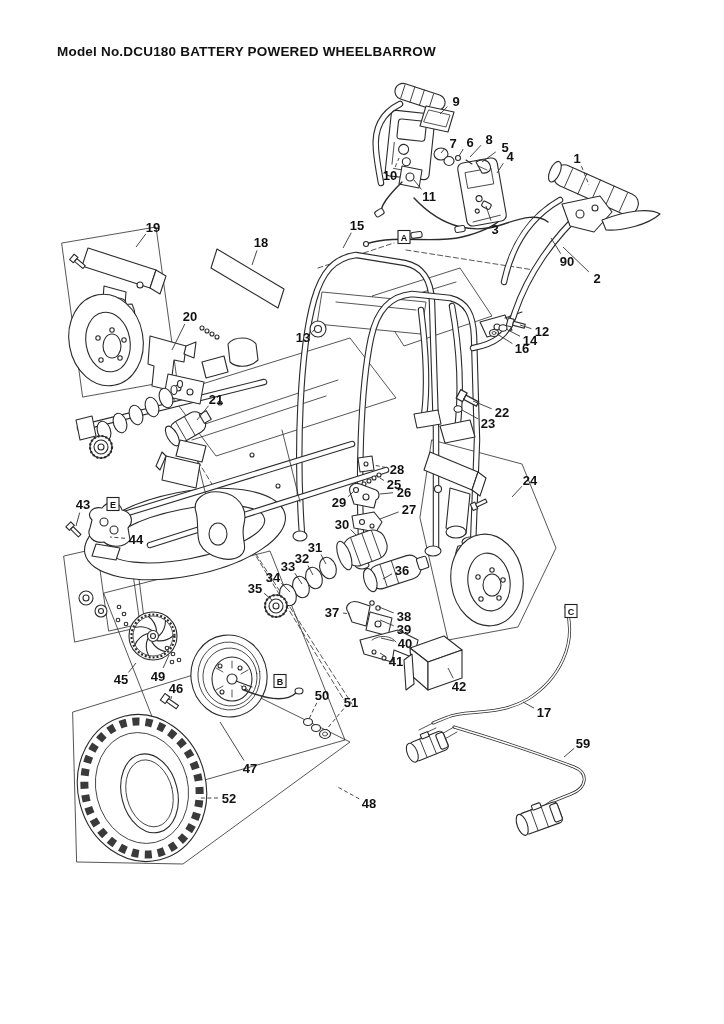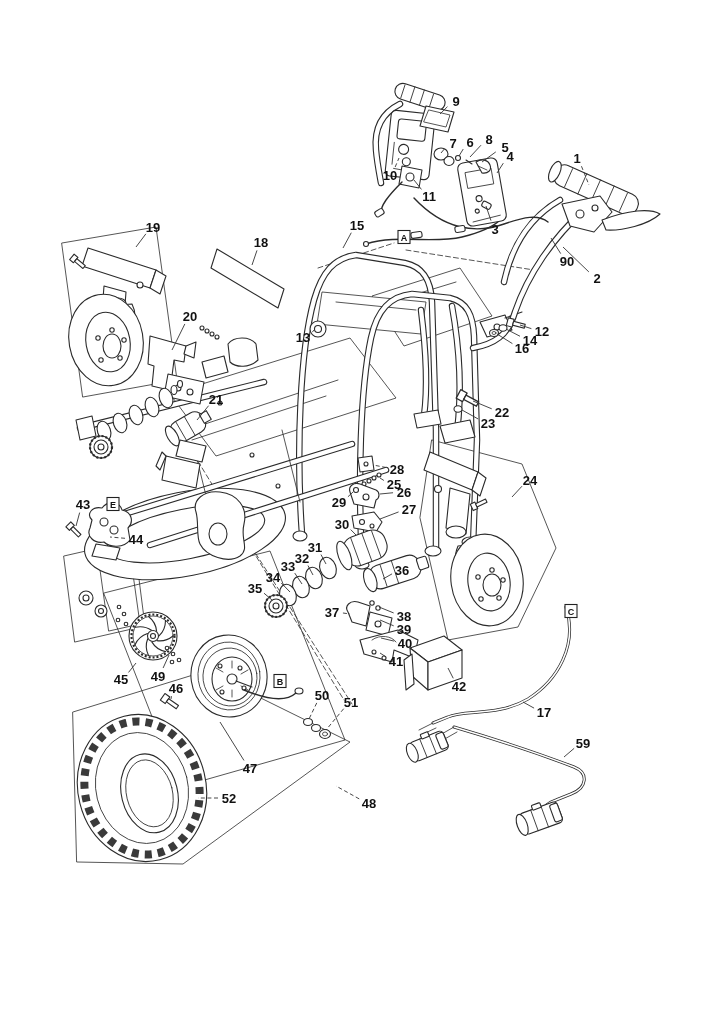--- a/index.html
+++ b/index.html
@@ -22,20 +22,21 @@
   text.plabel{font:600 13px "Liberation Sans",sans-serif;fill:#111;text-anchor:middle;}
   .leader{stroke:#333;stroke-width:.9;fill:none;}
   .leader.dsh{stroke-dasharray:4 2.6;}
   .marker-rect{fill:#fff;stroke:#222;stroke-width:1.1;}
   text.mlabel{font:700 9px "Liberation Sans",sans-serif;fill:#111;text-anchor:middle;}
 </style>
 </head>
 <body>
 
 <div class="page">
+  <div class="title">Model No.DCU180 BATTERY POWERED WHEELBARROW</div>
 
   <svg id="diagram-svg" width="724" height="1024" viewBox="0 0 724 1024">
 
     <g>
       <path class="ln thin dash" d="M 177,427 L 344,700"></path>
       <path class="ln thin dash" d="M 247,540 L 352,704"></path>
       <path class="ln thin dash" d="M 318,268 L 394,243"></path>
       <path class="ln thin dash" d="M 406,250 L 534,270"></path>
     </g>
 

